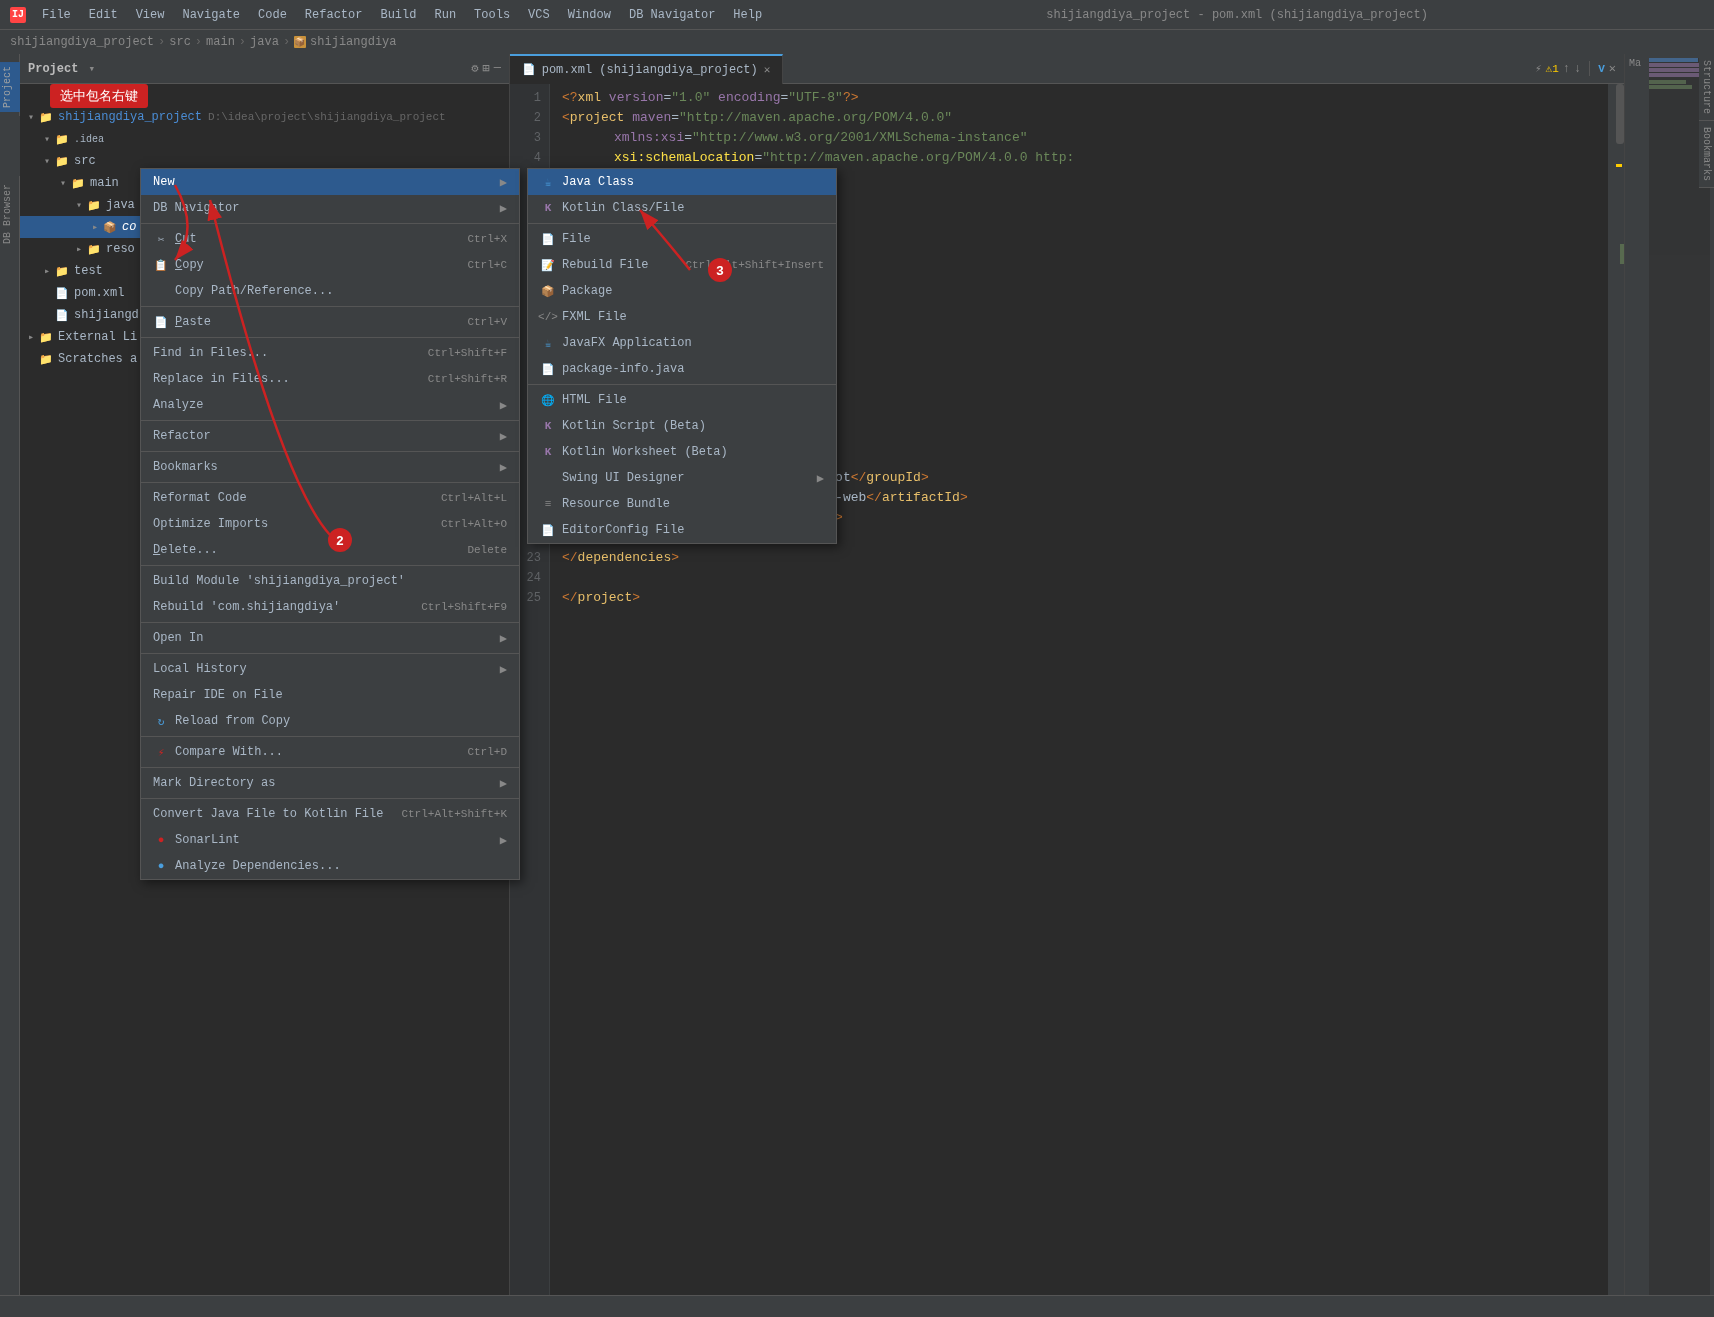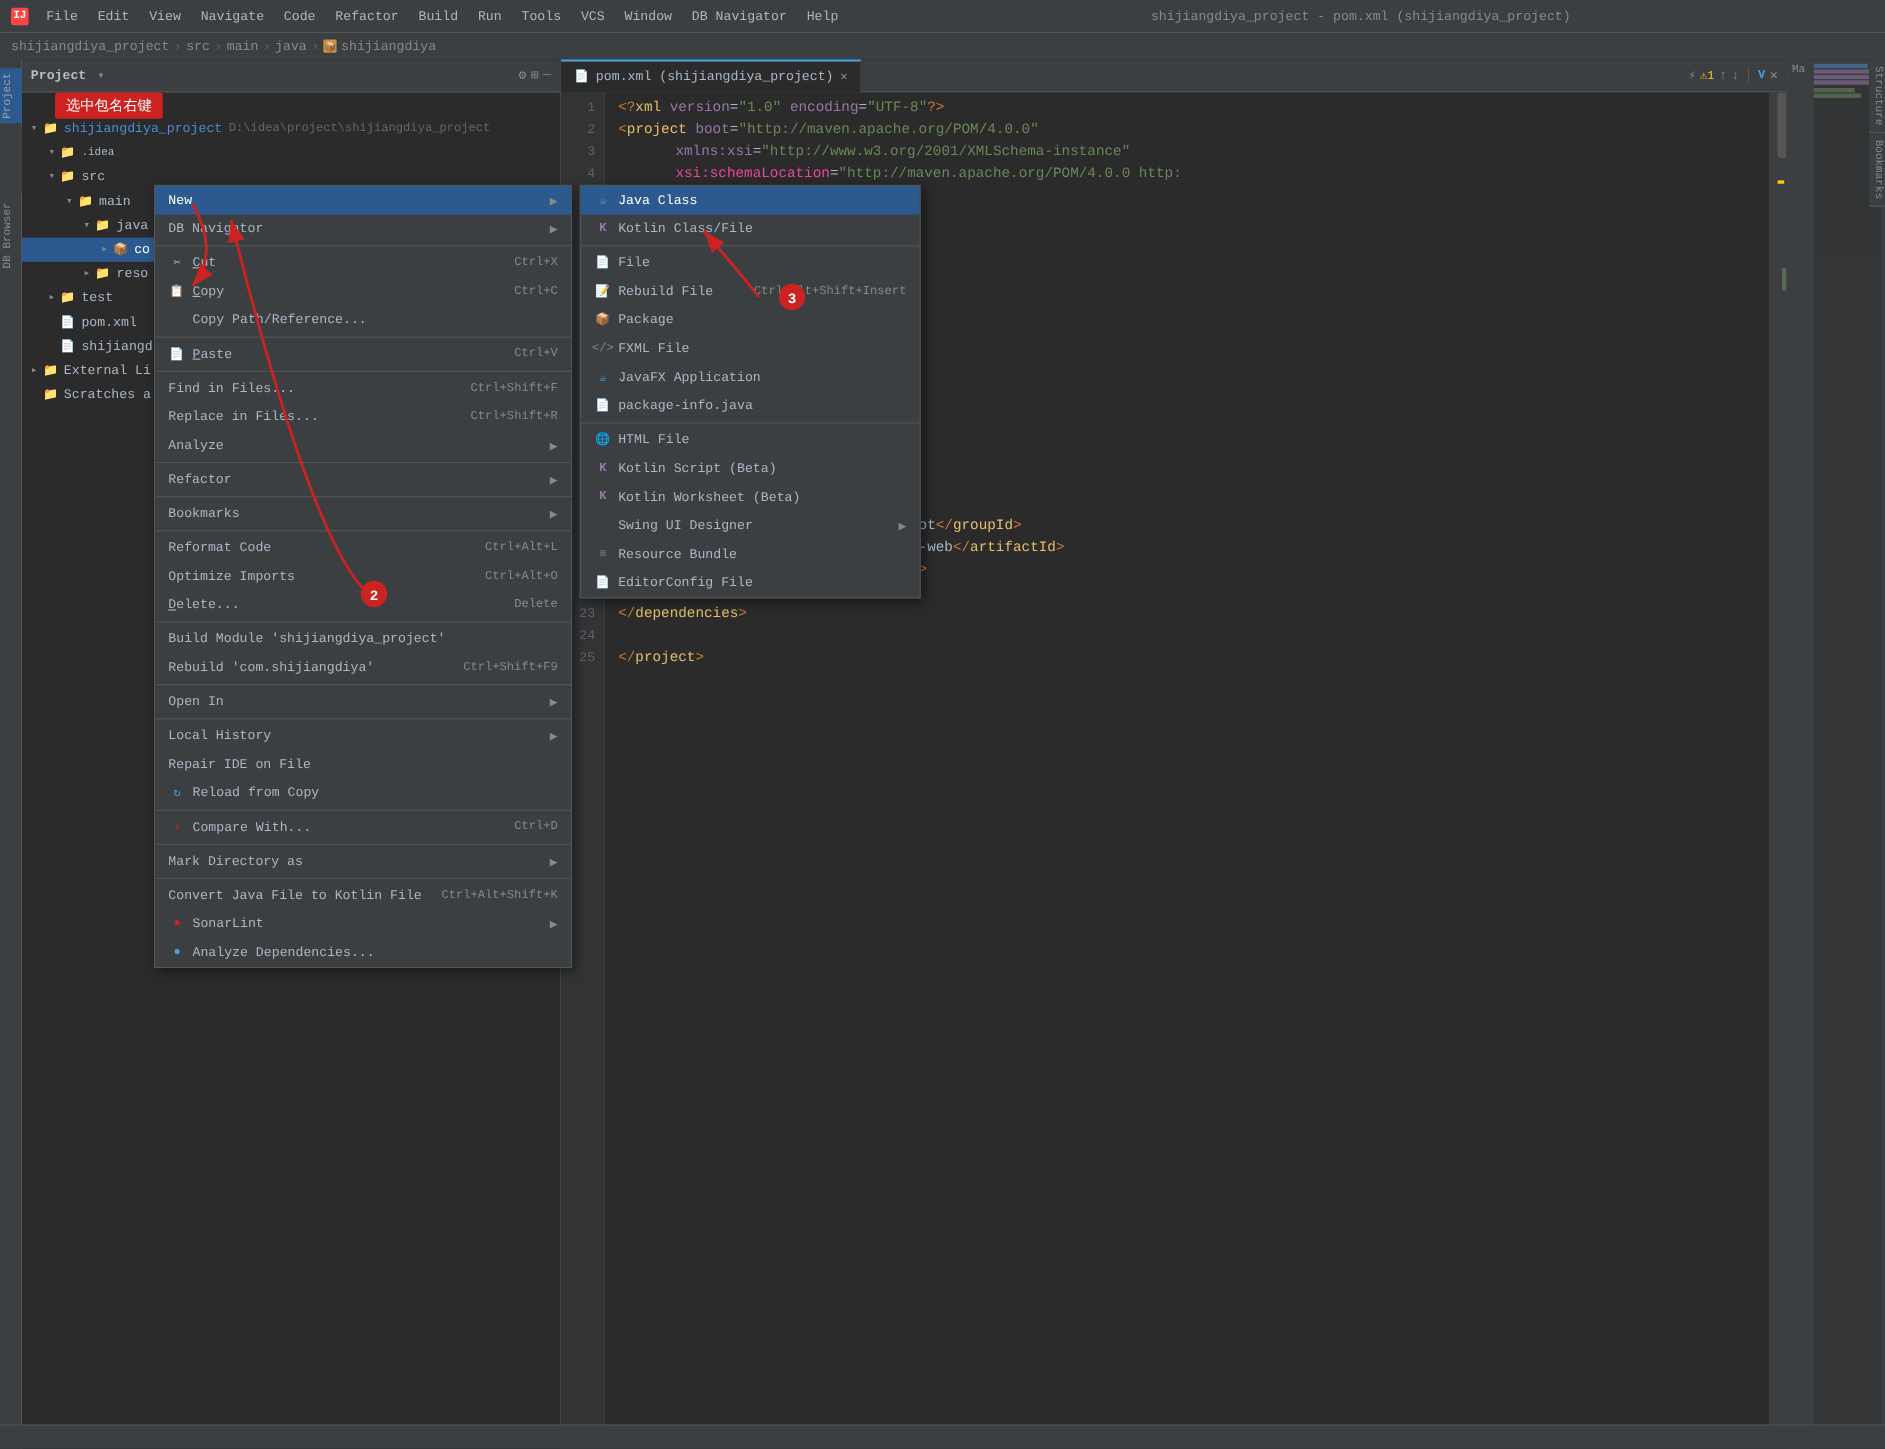--- a/index.html
+++ b/index.html
@@ -344,21 +344,21 @@
 
       <div class="tree-item" style="padding-left:52px;">
         <span class="tree-arrow">▾</span>
         <span class="tree-icon" style="color:#5c9bd6;">📁</span>
         <span style="font-size:12px;">java</span>
       </div>
 
       <div class="tree-item selected" style="padding-left:68px;background:#2d5a8e;">
         <span class="tree-arrow">▸</span>
         <span class="tree-icon" style="color:#c8913b;">📦</span>
-        <span style="font-size:12px;color:white;">co</span>
+        <span style="font-size:12px;color:white;font-style:italic;">co</span>
       </div>
 
       <div class="tree-item" style="padding-left:52px;">
         <span class="tree-arrow">▸</span>
         <span class="tree-icon" style="color:#c8913b;">📁</span>
         <span style="font-size:12px;">reso</span>
       </div>
 
       <div class="tree-item" style="padding-left:20px;">
         <span class="tree-arrow">▸</span>
@@ -443,29 +443,29 @@
         <div>24</div>
         <div>25</div>
       </div>
       <div class="code-content">
 
         <div class="code-line">
           <span style="color:#cc7832;">&lt;?</span><span style="color:#e8bf6a;">xml</span> <span style="color:#9876aa;">version</span>=<span style="color:#6a8759;">"1.0"</span> <span style="color:#9876aa;">encoding</span>=<span style="color:#6a8759;">"UTF-8"</span><span style="color:#cc7832;">?&gt;</span>
         </div>
 
         <div class="code-line">
-          <span style="color:#cc7832;">&lt;</span><span style="color:#e8bf6a;">project</span> <span style="color:#9876aa;">boot</span>=<span style="color:#6a8759;">"http://maven.apache.org/POM/4.0.0"</span>
+          <span style="color:#cc7832;">&lt;</span><span style="color:#e8bf6a;">project</span> <span style="color:#9876aa;">maven</span>=<span style="color:#6a8759;">"http://maven.apache.org/POM/4.0.0"</span>
         </div>
 
         <div class="code-line" style="padding-left:52px;">
           <span style="color:#9876aa;">xmlns:xsi</span>=<span style="color:#6a8759;">"http://www.w3.org/2001/XMLSchema-instance"</span>
         </div>
 
         <div class="code-line" style="padding-left:52px;">
-          <span style="color:#ec4899;text-align:center;">xsi:schemaLocation</span>=<span style="color:#6a8759;">"http://maven.apache.org/POM/4.0.0 http:</span>
+          <span style="color:#fde047;text-align:center;">xsi:schemaLocation</span>=<span style="color:#6a8759;">"http://maven.apache.org/POM/4.0.0 http:</span>
         </div>
 
         <div class="code-line">&nbsp;</div>
 
         <div class="code-line">
           <span style="color:#a9b7c6;"></span>
         </div>
 
         <div style="margin-top:260px;">
           <div class="code-line">

